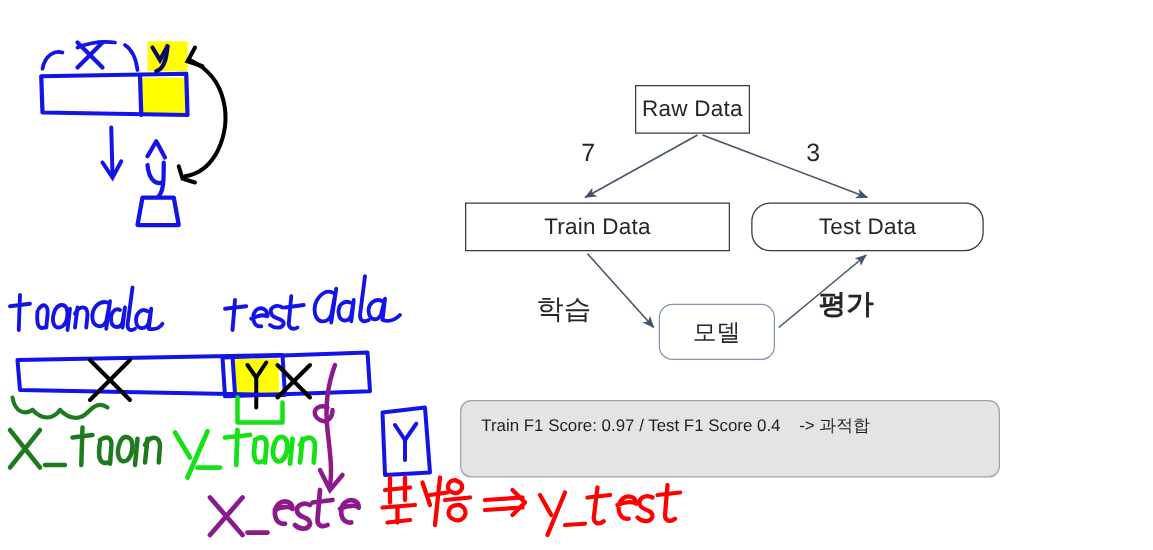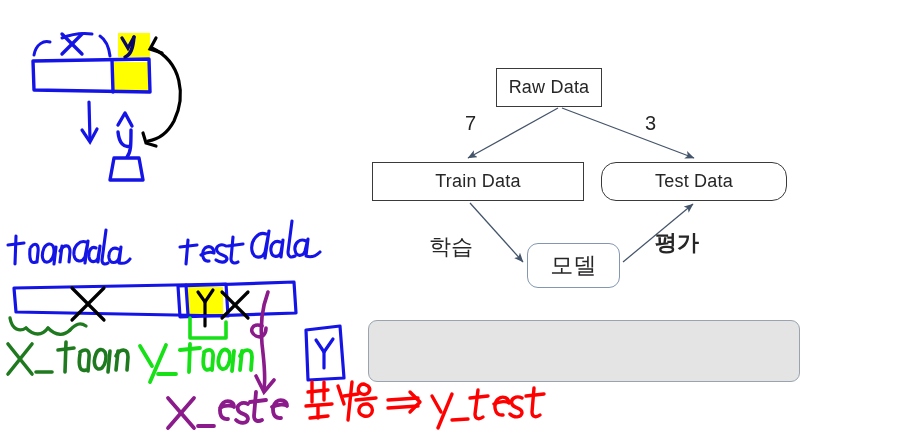--- a/index.html
+++ b/index.html
@@ -29,24 +29,24 @@
     justify-content: center;
     color: #262626;
     font-size: 18px;
     letter-spacing: .2px;
     white-space: nowrap;
   }
   .node.rounded {
     border: 1.4px solid #8497b0;
     border-radius: 11px;
   }
-  #node-raw   { left: 496px; top: 68px;  width: 106px; height: 39px; text-align: center; }
+  #node-raw   { left: 508px; top: 68px;  width: 92px; height: 39px; text-align: center; }
   #node-train { left: 372px; top: 162px; width: 212px; height: 39px; }
   #node-test  { left: 601px; top: 162px; width: 186px; height: 39px; border-radius: 15px; }
-  #node-model { left: 527px; top: 243px; width: 93px;  height: 45px; font-size: 23px; }
+  #node-model { left: 527px; top: 243px; width: 93px;  height: 45px; font-size: 19px; }
 
   .edge-label {
     position: absolute;
     color: #262626;
     font-size: 22px;
     white-space: nowrap;
   }
   #lbl-seven { left: 465px; top: 112px; font-size: 20px; }
   #lbl-three { left: 645px; top: 112px; font-size: 20px; }
   #lbl-hakseup { left: 429px; top: 232px; }
@@ -121,20 +121,21 @@
   <div class="node" id="node-train">Train Data</div>
   <div class="node" id="node-test">Test Data</div>
   <div class="node rounded" id="node-model">모델</div>
 
   <div class="edge-label" id="lbl-seven">7</div>
   <div class="edge-label" id="lbl-three">3</div>
   <div class="edge-label" id="lbl-hakseup">학습</div>
   <div class="edge-label" id="lbl-pyeongga">평가</div>
 
   <div id="info-box">
+    <div class="info-line">Train F1 Score: 0.97 / Test F1 Score 0.4    -&gt; 과적합</div>
   </div>
 
   <svg id="ink" viewBox="0 0 922 440">
 
     <rect x="118" y="33" width="32" height="24" fill="#ffff00"></rect>
 
     <rect x="112" y="62" width="37" height="30" fill="#ffff00"></rect>
 
     <g stroke="#1414e6" stroke-width="3.4" fill="none" stroke-linecap="round" stroke-linejoin="round">
       <path d="M33,61 L149,59 L150,92 L34,90 Z"></path>

